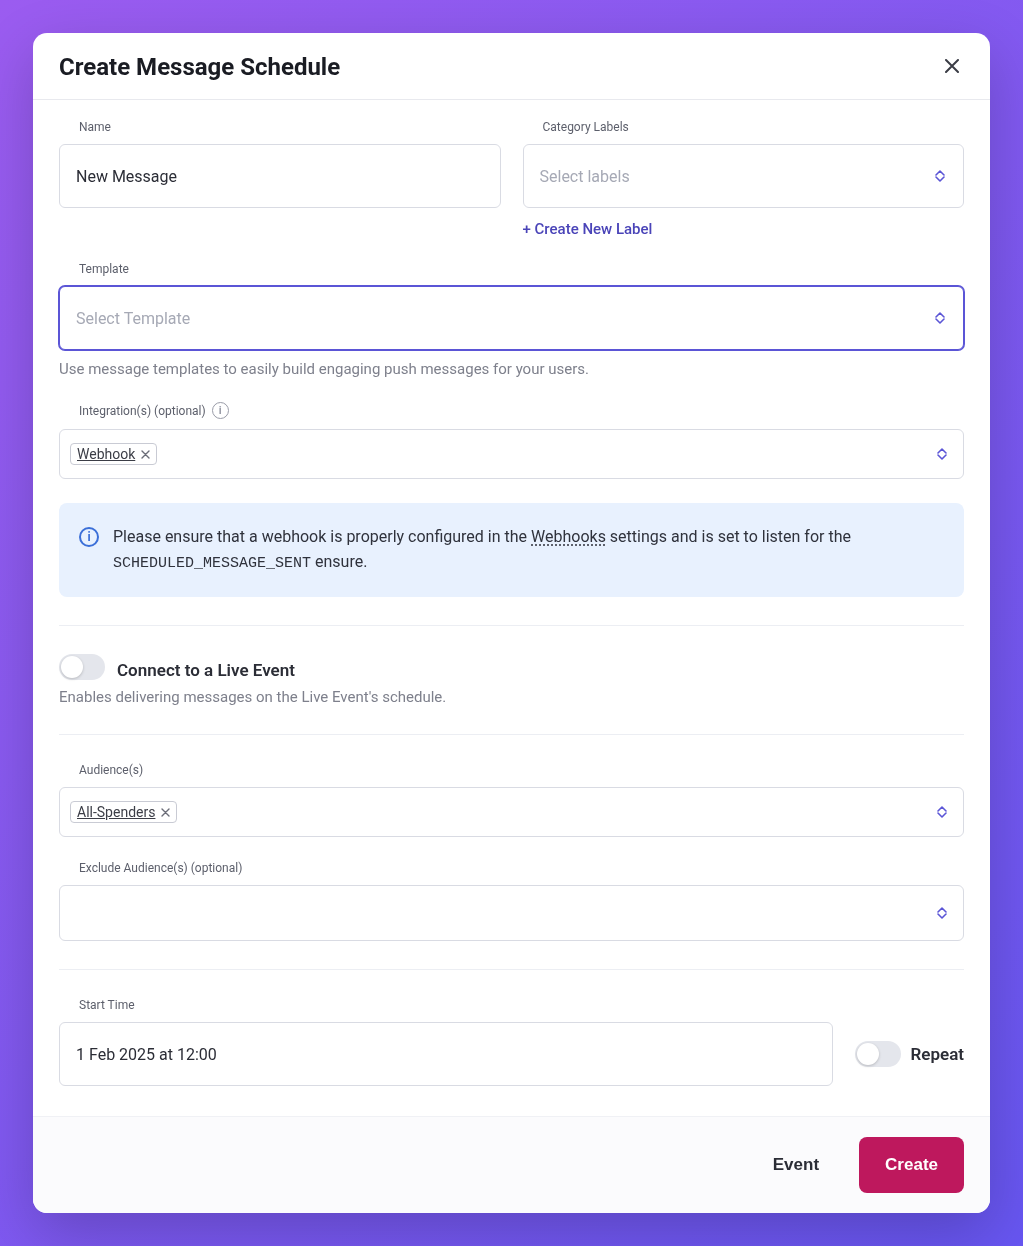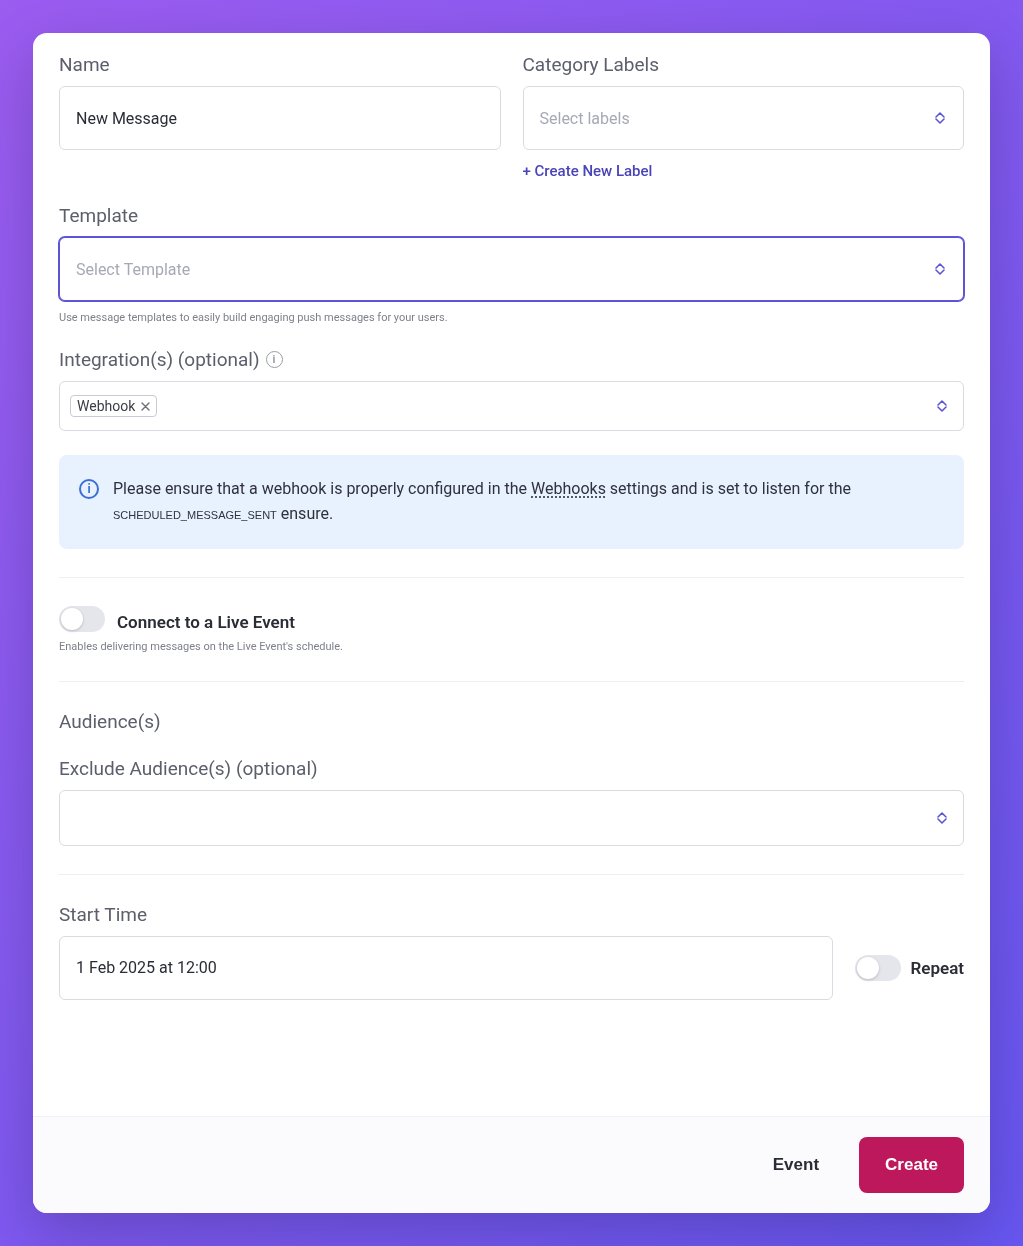--- a/index.html
+++ b/index.html
@@ -44,23 +44,24 @@
     padding: 20px 26px 6px 26px;
     flex: 1;
     overflow-y: auto;
   }
   .row {
     display:flex;
     gap: 22px;
   }
   .col { flex:1; display:flex; flex-direction:column; }
   .label {
-    font-size: 19px;
+    font-size: 12px;
     color: #5c5f6b;
     margin-bottom: 10px;
+    margin-left: 20px;
   }
   .input, .select {
     width: 100%;
     height: 64px;
     border: 1px solid #d9dbe3;
     border-radius: 6px;
     padding: 0 16px;
     font-size: 16px;
     color: #2b2d36;
     background:#fff;
@@ -77,21 +78,21 @@
   }
   .chevrons svg { display:block; }
   .link {
     color:#4a44b8;
     font-size:15px;
     font-weight:500;
     margin-top:12px;
     cursor:pointer;
   }
   .help {
-    font-size:11px;
+    font-size:15px;
     color:#7e808c;
     margin-top:10px;
   }
   .section { margin-top: 24px; }
   .info-icon {
     width:17px;height:17px;border-radius:50%;
     border:1.5px solid #9a9ca8;
     display:inline-flex;align-items:center;justify-content:center;
     font-size:11px;color:#9a9ca8;font-weight:700;
     margin-left:6px;
@@ -109,20 +110,21 @@
     flex-wrap:wrap;
     gap:6px;
     position:relative;
     background:#fff;
   }
   .chip {
     display:inline-flex;align-items:center;
     border:1px solid #c9cbd4;border-radius:4px;
     padding:2px 6px;font-size:14px;color:#3b3d46;
     background:#fff;
+    text-decoration:underline;
   }
   .chip-x {
     margin-left:6px;color:#6b6d78;font-size:13px;cursor:pointer;
     display:inline-flex;align-items:center;justify-content:center;
   }
   .multi .chevrons { position:absolute; right:14px; top:50%; transform:translateY(-50%); }
   .empty-multi {
     width:100%;
     height:56px;
     border:1px solid #d9dbe3;border-radius:6px;
@@ -141,21 +143,21 @@
     width:20px;height:20px;border-radius:50%;
     border:2px solid #3b6fd8;
     display:flex;align-items:center;justify-content:center;
     color:#3b6fd8;font-size:12px;font-weight:700;flex-shrink:0;
     margin-top:2px;
   }
   .alert-text {
     font-size:16px;color:#2f323c;line-height:1.55;
   }
   .alert-text a { color:#2f323c; text-decoration:underline dotted; text-underline-offset:3px;}
-  .alert-text code { font-family: Liberation Sans, sans-serif; font-size:11px;}
+  .alert-text code { font-family: Liberation Mono, monospace; font-size:15px;}
   .divider { border:none; border-top:1px solid #eceef3; margin:28px 0; }
   .toggle-row { display:flex; align-items:flex-end; gap:12px;margin-top:8px; }
   .toggle {
     width:46px;height:26px;border-radius:13px;background:#e4e6ec;
     position:relative;cursor:pointer;flex-shrink:0;
   }
   .toggle::after {
     content:"";position:absolute;left:2px;top:2px;width:22px;height:22px;
     background:#fff;border-radius:50%;box-shadow:0 1px 3px rgba(0,0,0,0.2);
   }
@@ -179,20 +181,30 @@
     font-size:17px;font-weight:600;cursor:pointer;
   }
   .btn-secondary { background:transparent;color:#2b2d36; }
   .btn-primary { background:#be185d;color:#fff; }
 </style>
 </head>
 <body>
 
 <div class="modal">
 
+  <div class="modal-header">
+    <div class="modal-title">Create Message Schedule</div>
+    <button class="close-btn">
+      <span>
+        <svg width="14" height="14" viewBox="0 0 14 14">
+            <path d="M1 1 L13 13 M13 1 L1 13" stroke="currentColor" stroke-width="2" stroke-linecap="round"></path>
+          </svg>
+      </span>
+    </button>
+  </div>
 
   <div class="modal-body">
 
     <div class="row">
       <div class="col">
         <div class="label">Name</div>
         <div class="input">
           <span>New Message</span>
         </div>
       </div>
@@ -266,20 +278,38 @@
     <div class="toggle-row">
       <div class="toggle"></div>
       <div class="toggle-label">Connect to a Live Event</div>
     </div>
     <div class="help" style="margin-top:8px">Enables delivering messages on the Live Event's schedule.</div>
 
     <hr class="divider">
 
     <div>
       <div class="label">Audience(s)</div>
+      <div class="multi">
+        <span class="chip">
+          <span>All-Spenders</span>
+          <span class="chip-x">
+            <svg width="9" height="9" viewBox="0 0 9 9">
+                <path d="M1 1 L8 8 M8 1 L1 8" stroke="currentColor" stroke-width="1.4" stroke-linecap="round"></path>
+              </svg>
+          </span>
+        </span>
+        <span class="chevrons">
+          <svg width="10" height="6" viewBox="0 0 10 6">
+              <path d="M1 5 L5 1 L9 5" stroke="currentColor" stroke-width="1.6" fill="none" stroke-linecap="round" stroke-linejoin="round"></path>
+            </svg>
+          <svg width="10" height="6" viewBox="0 0 10 6">
+              <path d="M1 1 L5 5 L9 1" stroke="currentColor" stroke-width="1.6" fill="none" stroke-linecap="round" stroke-linejoin="round"></path>
+            </svg>
+        </span>
+      </div>
     </div>
 
     <div class="section">
       <div class="label">Exclude Audience(s) (optional)</div>
       <div class="empty-multi">
         <span class="chevrons">
           <svg width="10" height="6" viewBox="0 0 10 6">
               <path d="M1 5 L5 1 L9 5" stroke="currentColor" stroke-width="1.6" fill="none" stroke-linecap="round" stroke-linejoin="round"></path>
             </svg>
           <svg width="10" height="6" viewBox="0 0 10 6">

